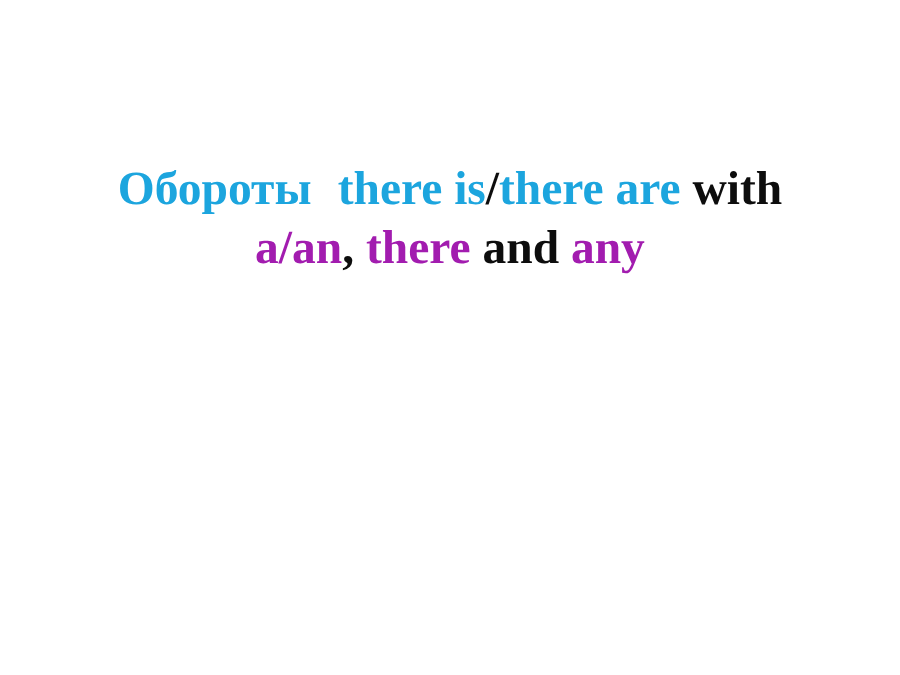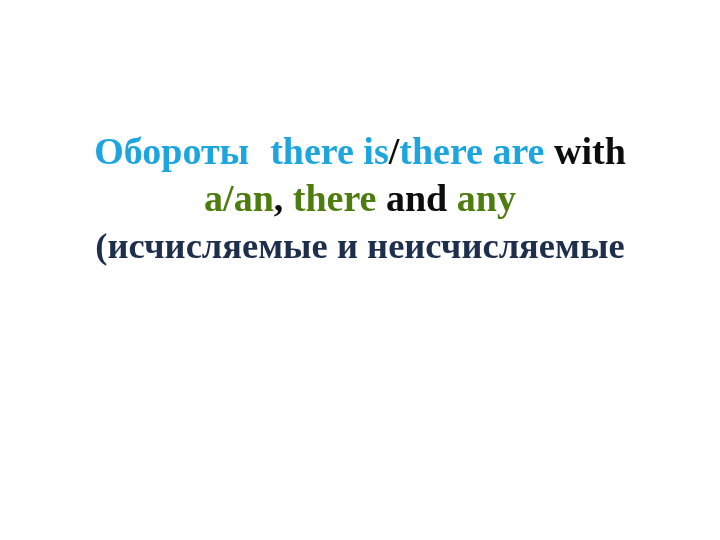--- a/index.html
+++ b/index.html
@@ -40,38 +40,37 @@
   .line-en {
     font-size: 38px;
   }
 
   .line-ru {
     font-size: 36.5px;
   }
 
   
   .run-cyan  { color: #1CA5DE; }
-  .run-red   { color: #4d7c0f; }
+  .run-red   { color: #a21caf; }
   .run-black { color: #0D0D0D; }
   .run-navy  { color: #1E2F4D; }
 
   .wide-space {
     display: inline-block;
     width: 0.30em;
   }
 </style>
 </head>
 <body>
 
 <div id="slide">
 
   <div id="title-block">
 
     <div class="title-line line-en"><span class="run-cyan">Обороты</span><span class="wide-space"></span> <span class="run-cyan">there is</span><span class="run-black">/</span><span class="run-cyan">there are</span> <span class="run-black">with</span></div>
 
     <div class="title-line line-en"><span class="run-red">a/an</span><span class="run-black">,</span> <span class="run-red">there</span> <span class="run-black">and</span> <span class="run-red">any</span></div>
 
-    <div class="title-line line-ru"><span class="run-navy">(исчисляемые и неисчисляемые</span></div>
 
 
   </div>
 
 </div>
 
 </body></html>

